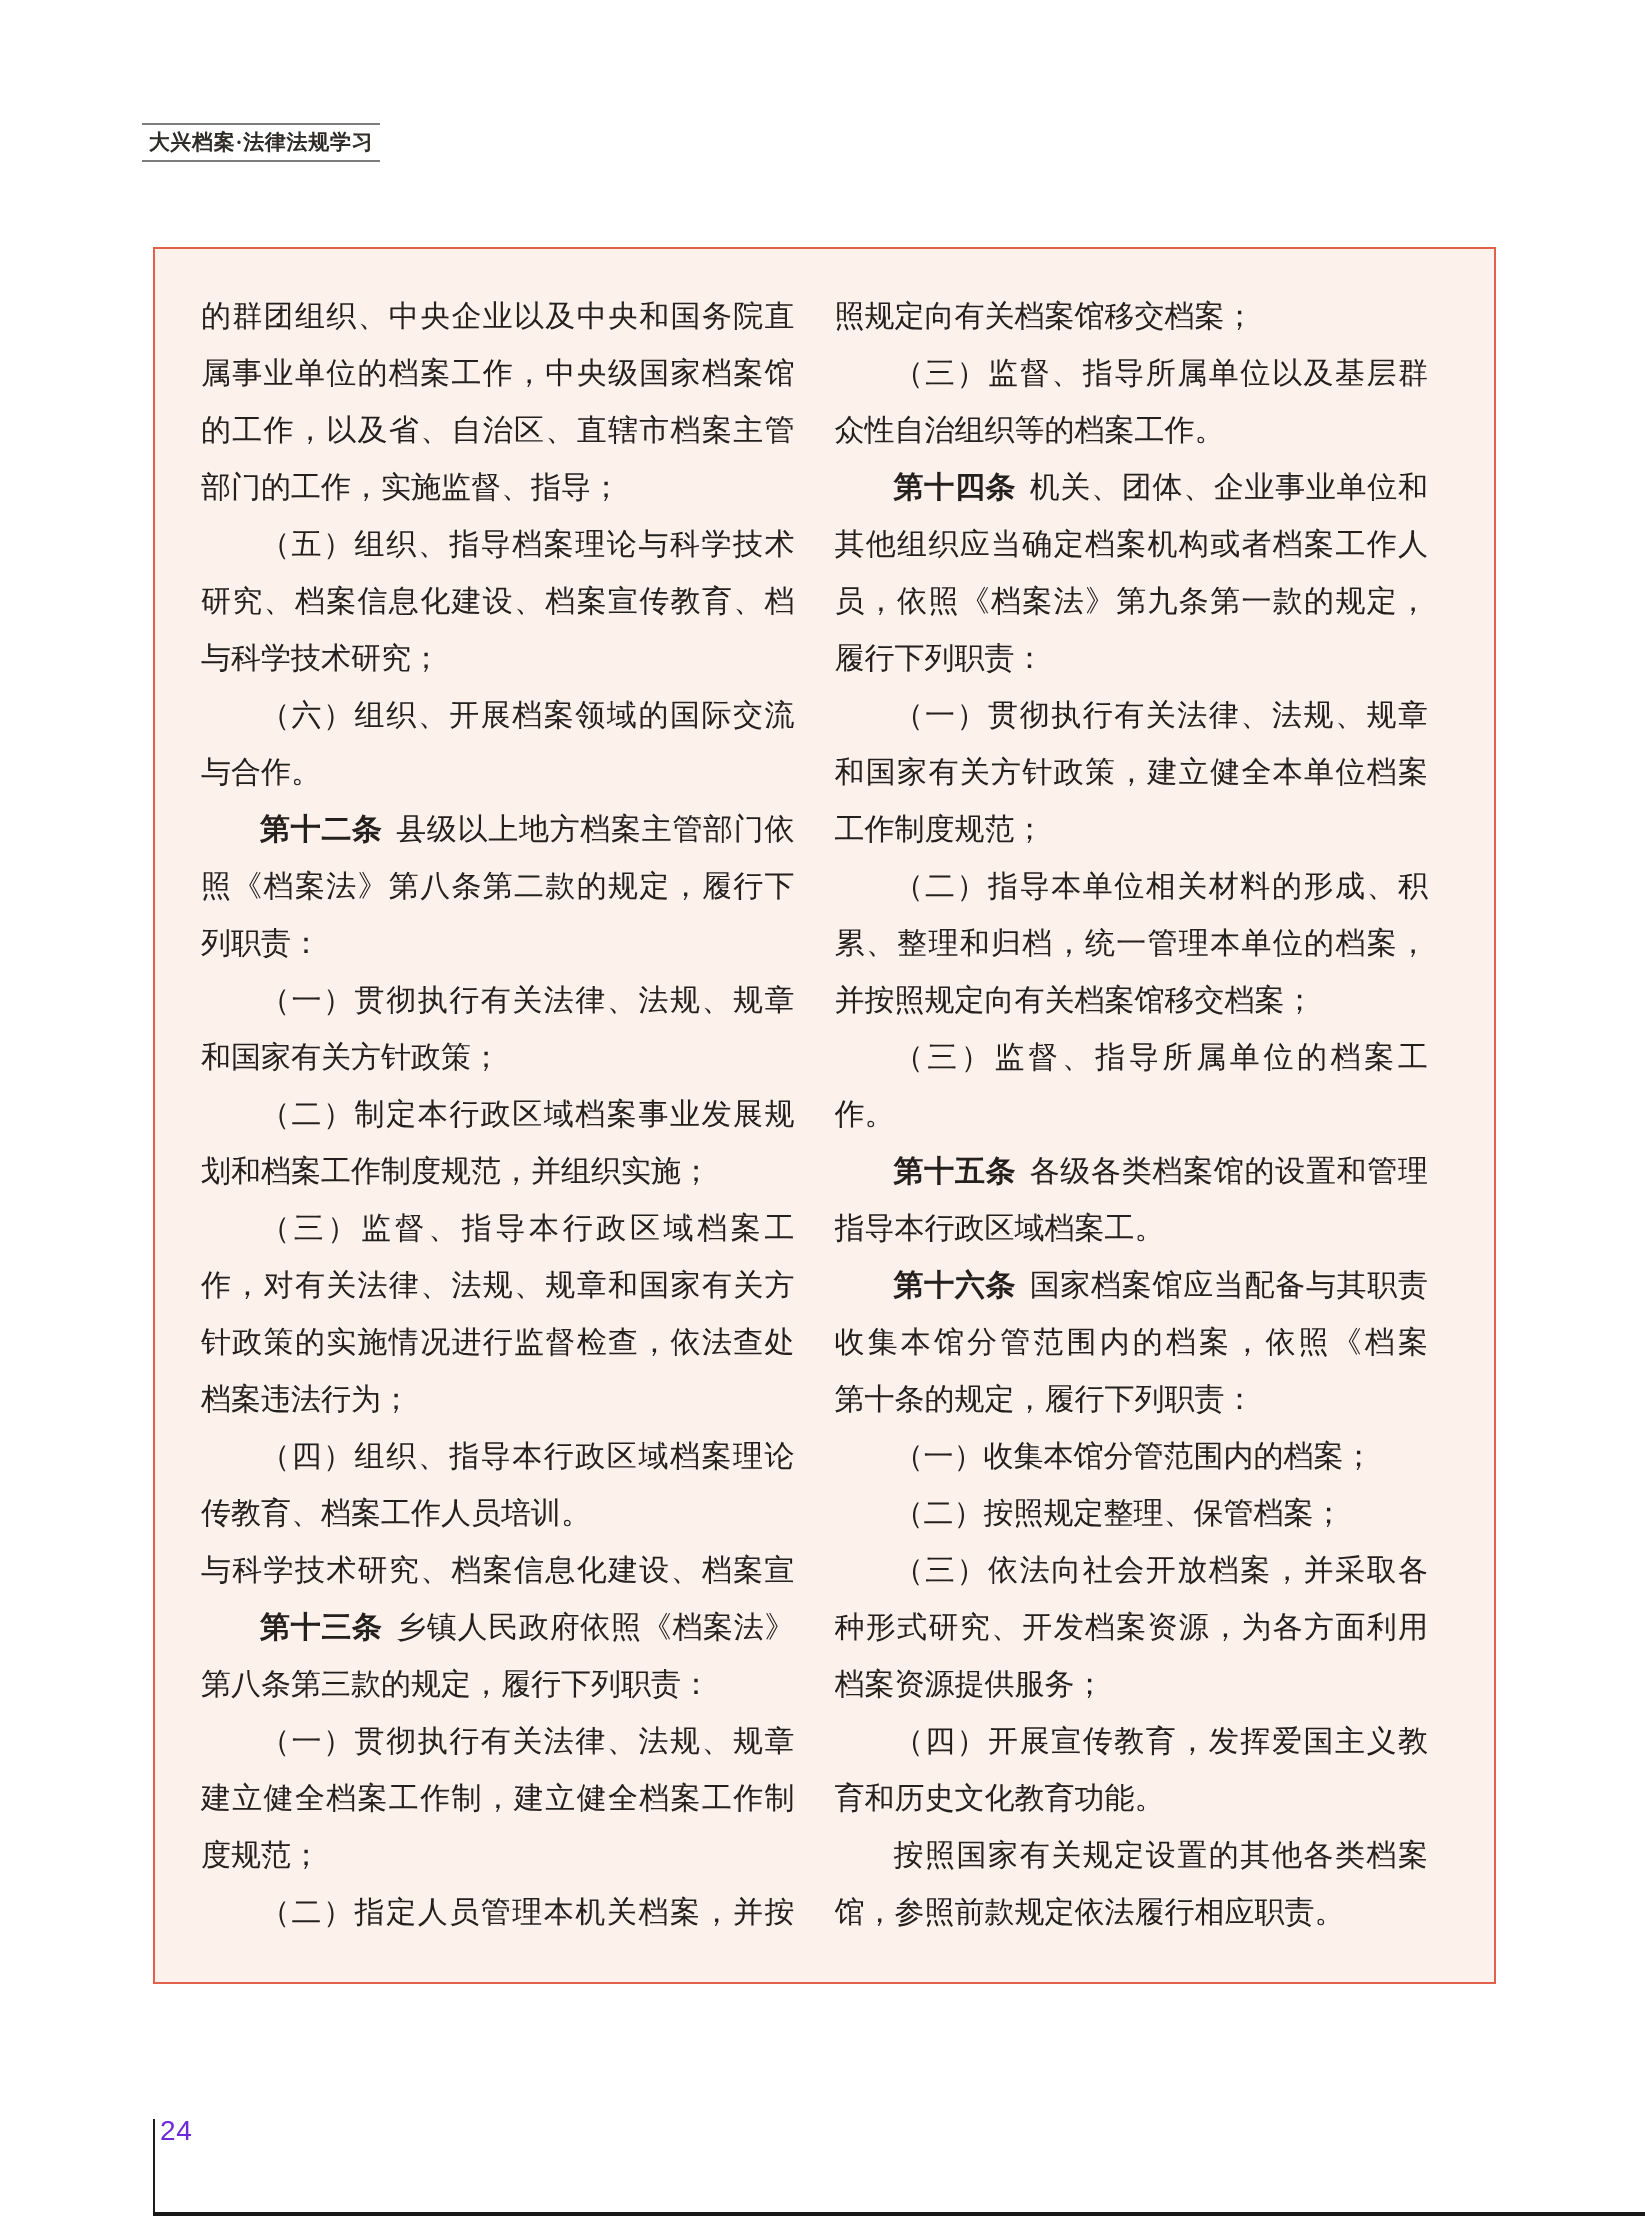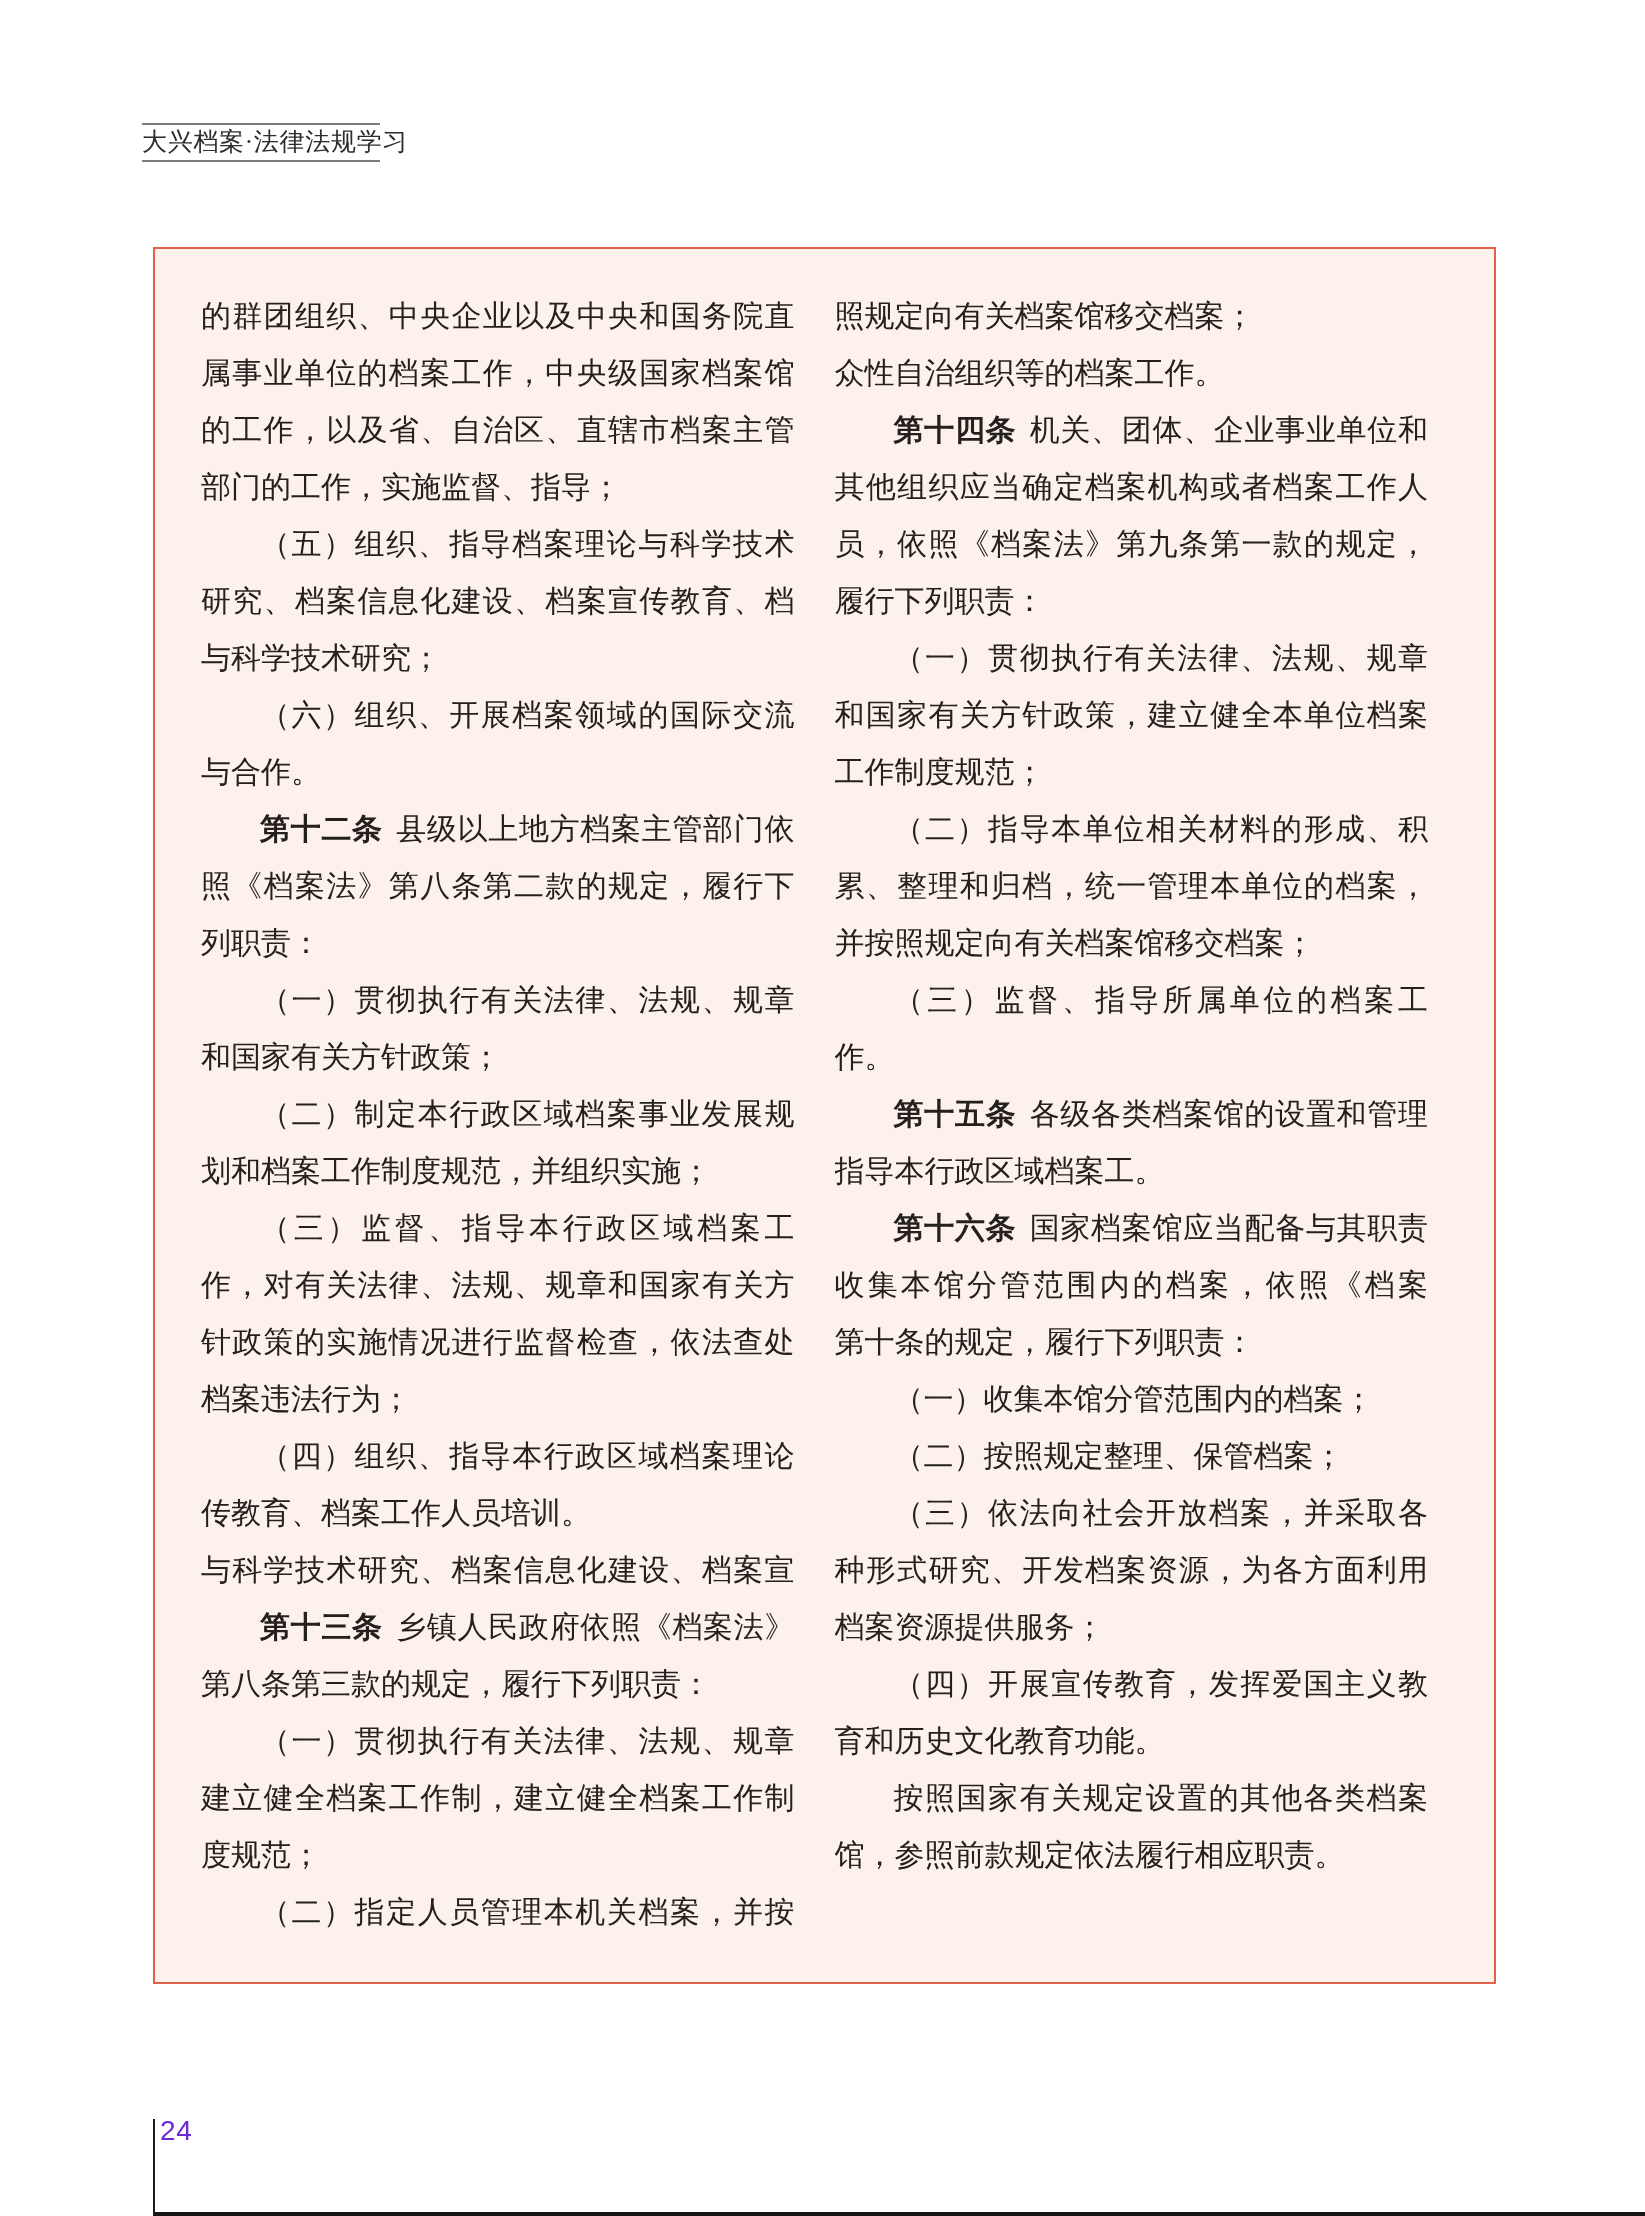--- a/index.html
+++ b/index.html
@@ -20,22 +20,22 @@
   
   .running-head{
     position:absolute;left:142px;top:123px;width:238px;
     border-top:2.7px solid var(--rule-gray);
     border-bottom:2.7px solid var(--rule-gray);
     padding:4.7px 0 6px 0;
     text-align:center;
   }
   .running-head .title{
     font-family:"Liberation Serif","DejaVu Serif",serif;
-    font-weight:normal;
-    font-size:25px;line-height:24px;
+    font-weight:bold;
+    font-size:21px;line-height:24px;
     color:#2f2b29;
     letter-spacing:0.7px;
     white-space:nowrap;
   }
 
   
   .content-box{
     position:absolute;left:153px;top:247px;
     width:1343px;height:1737px;
     background:var(--box-bg);
@@ -121,20 +121,21 @@
       <div class="line fill">与科学技术研究、档案信息化建设、档案宣</div>
       <div class="line indent fill"><span class="lead">第十三条</span>乡镇人民政府依照《档案法》</div>
       <div class="line">第八条第三款的规定，履行下列职责：</div>
       <div class="line indent fill">（一）贯彻执行有关法律、法规、规章</div>
       <div class="line fill">建立健全档案工作制，建立健全档案工作制</div>
       <div class="line">度规范；</div>
       <div class="line indent fill">（二）指定人员管理本机关档案，并按</div>
     </div>
   <div class="column">
       <div class="line">照规定向有关档案馆移交档案；</div>
+      <div class="line indent fill">（三）监督、指导所属单位以及基层群</div>
       <div class="line">众性自治组织等的档案工作。</div>
       <div class="line indent fill"><span class="lead">第十四条</span>机关、团体、企业事业单位和</div>
       <div class="line fill">其他组织应当确定档案机构或者档案工作人</div>
       <div class="line fill">员，依照《档案法》第九条第一款的规定，</div>
       <div class="line">履行下列职责：</div>
       <div class="line indent fill">（一）贯彻执行有关法律、法规、规章</div>
       <div class="line fill">和国家有关方针政策，建立健全本单位档案</div>
       <div class="line">工作制度规范；</div>
       <div class="line indent fill">（二）指导本单位相关材料的形成、积</div>
       <div class="line fill">累、整理和归档，统一管理本单位的档案，</div>

